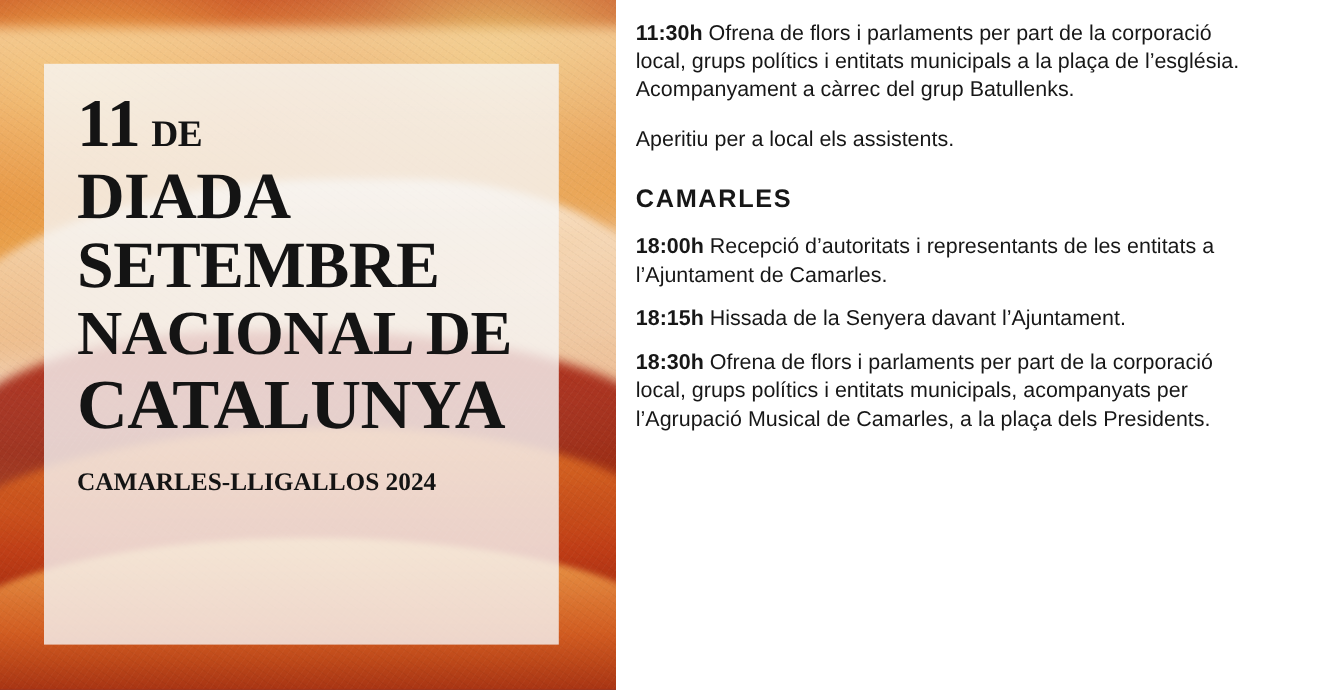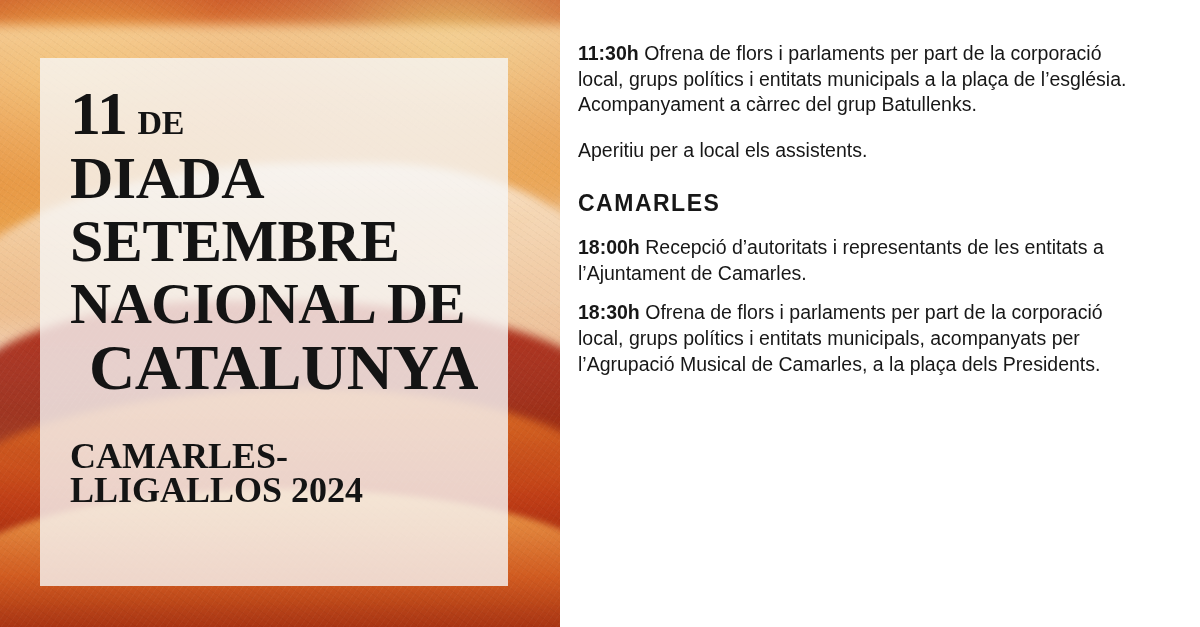--- a/index.html
+++ b/index.html
@@ -105,35 +105,35 @@
   .row-11 {
     display: flex;
     align-items: baseline;
     gap: 10px;
   }
   .t-11 { font-size: 62px; }
   .t-de { font-size: 34px; padding-bottom: 3px; text-align: right; }
   .t-setembre { font-size: 60px; margin-top: 6px; }
   .t-diada { font-size: 60px; margin-top: 6px; }
   .t-nacional { font-size: 57px; margin-top: 6px; }
-  .t-catalunya { font-size: 64px; margin-top: 6px; text-align: right; }
+  .t-catalunya { font-size: 64px; margin-top: 6px; }
   .t-place {
-    font-size: 36px;
-    margin-top: 40px;
+    font-size: 23px;
+    margin-top: 28px;
     letter-spacing: 0px;
   }
 
   
   .program {
     position: absolute;
     left: 578px;
     top: 0;
     width: 600px;
     height: 478px;
-    padding: 41px 26px 0 0;
+    padding: 18px 26px 0 0;
     box-sizing: border-box;
     color: #171717;
   }
   .entry {
     margin-bottom: 14px;
     font-size: 19.5px;
     line-height: 1.32;
   }
   .entry .time {
     font-weight: bold;
@@ -189,19 +189,22 @@
     </div>
 
     <div class="note">Aperitiu per a local els assistents.</div>
 
     <div class="section-head">CAMARLES</div>
 
     <div class="entry">
       <span class="time">18:00h</span><span> Recepció d’autoritats i representants de les entitats a l’Ajuntament de Camarles.</span>
     </div>
 
+    <div class="entry">
+      <span class="time">18:15h</span><span> Hissada de la Senyera davant l’Ajuntament.</span>
+    </div>
 
     <div class="entry">
       <span class="time">18:30h</span><span> Ofrena de flors i parlaments per part de la corporació local, grups polítics i entitats municipals, acompanyats per l’Agrupació Musical de Camarles, a la plaça dels Presidents.</span>
     </div>
 
   </div>
 </div>
 
 </body></html>

